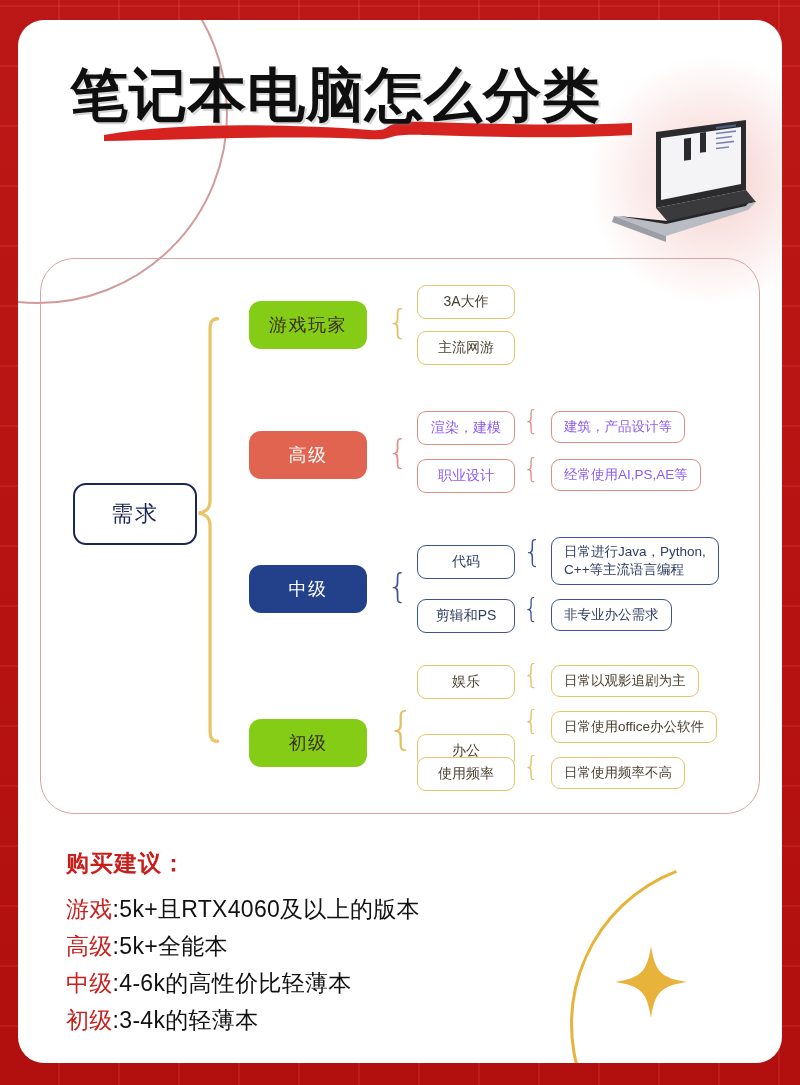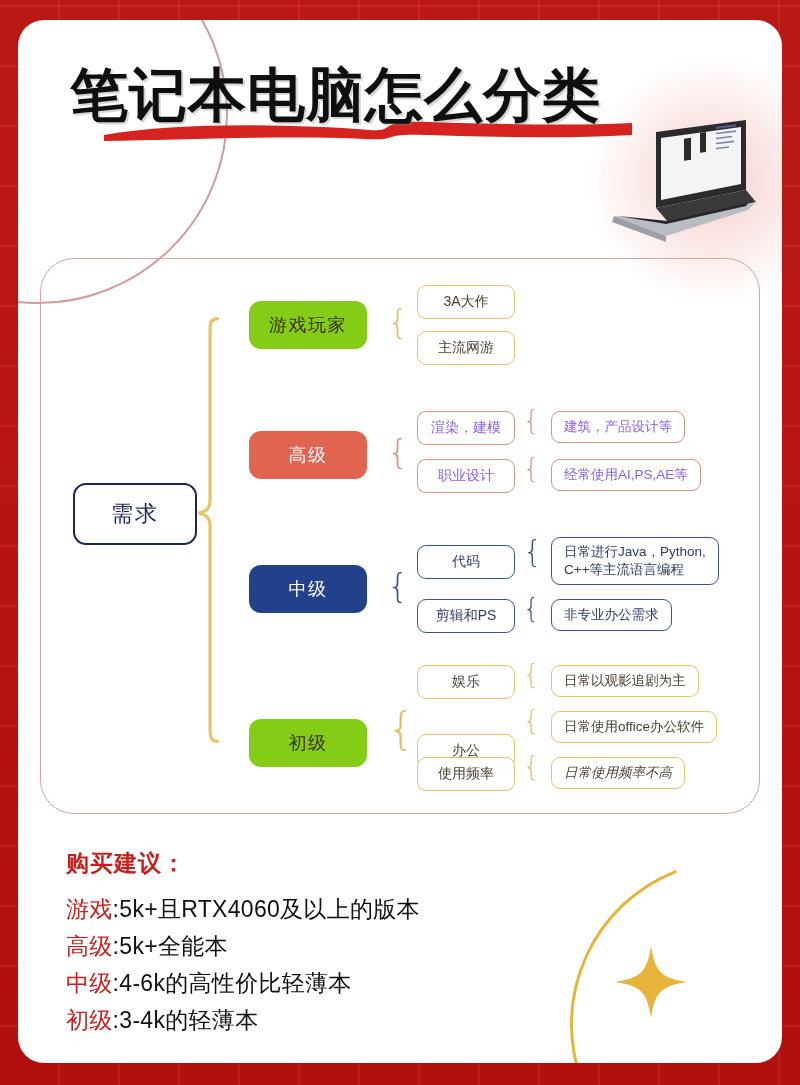--- a/index.html
+++ b/index.html
@@ -233,21 +233,21 @@
         <span>办公</span>
       </div>
       <div class="brace br-amber" style="left:482px; top:448px; font-size:26px;">{</div>
       <div class="node lvl3 b-amber" style="top:452px;">
         <span>日常使用office办公软件</span>
       </div>
       <div class="node lvl2 b-amber" style="top:498px;">
         <span>使用频率</span>
       </div>
       <div class="brace br-amber" style="left:482px; top:494px; font-size:26px;">{</div>
-      <div class="node lvl3 b-amber" style="top:498px;font-style:italic;">
+      <div class="node lvl3 b-amber" style="top:498px;">
         <span>日常使用频率不高</span>
       </div>
 
     </div>
   </div>
 
   <div class="advice">
     <div class="advice-title">购买建议：</div>
 
     <div class="advice-row">

